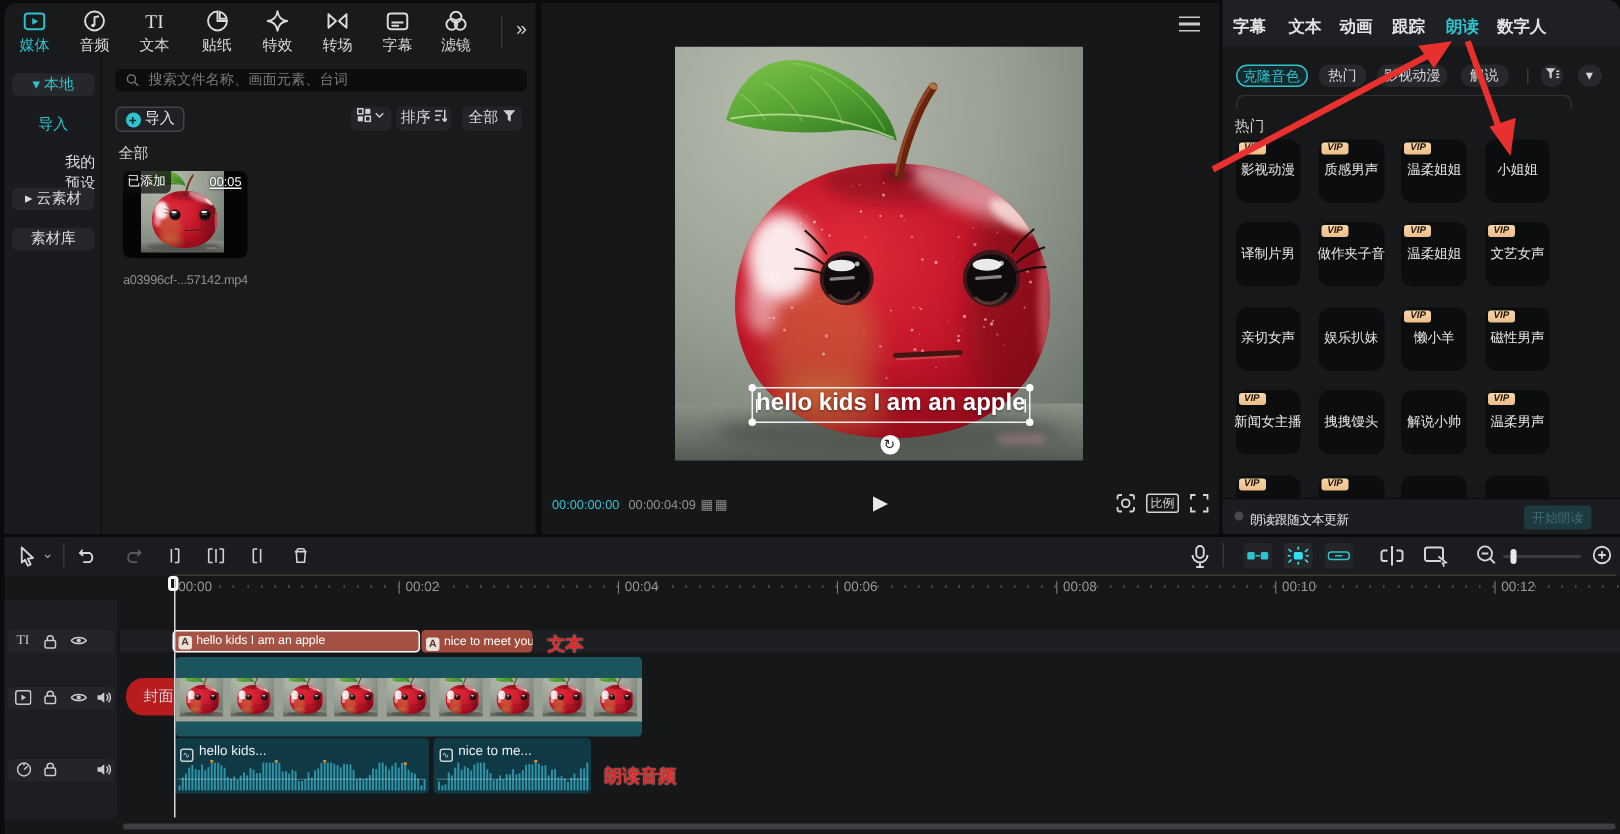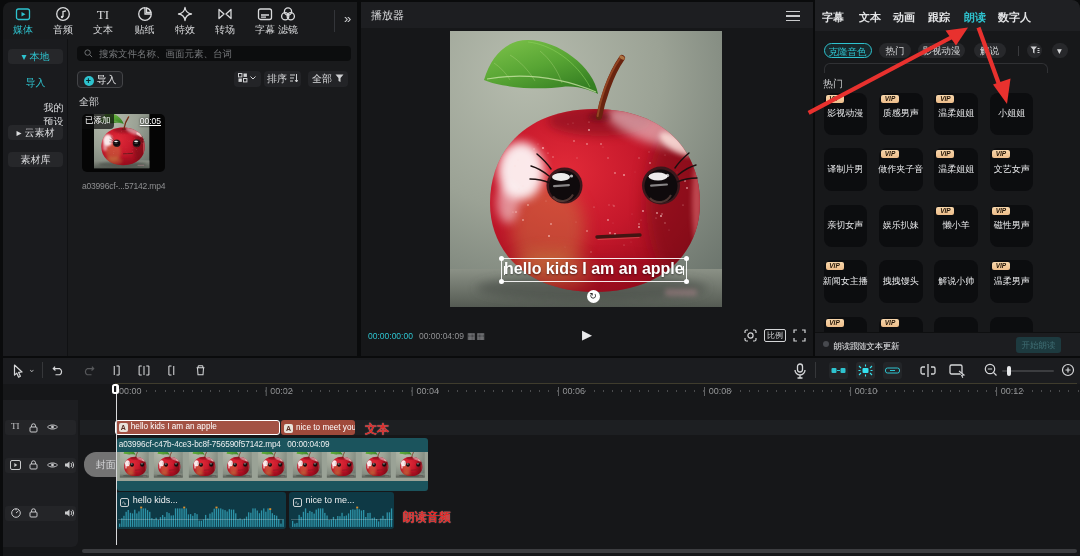--- a/index.html
+++ b/index.html
@@ -60,21 +60,21 @@
 #timeline { position:absolute; left:3px; top:358px; width:1077px; height:198px; background:#161719; }
 #ttool { position:absolute; left:0; top:0; width:100%; height:26px; background:#1b1c1f; }
 .tico { position:absolute; top:5px; }
 #ruler { position:absolute; left:0; top:26px; width:100%; height:14px; }
 .rlab { position:absolute; top:2px; font-size:9px; color:#97989a; white-space:nowrap; }
 .rbar { margin-right:3px; color:#7b7c7e; }
 .mtick { position:absolute; top:6px; width:1px; height:2px; background:#4a4b4d; }
 #trackhead { position:absolute; left:0; top:42px; width:75px; height:147px; background:#1d1e21; border-radius:0 0 6px 0; }
 .hrow { position:absolute; left:2px; width:71px; height:15px; background:#242528; border-radius:3px; }
 .rowstrip { position:absolute; left:77px; width:1000px; background:#1d1f22; }
-#cover { position:absolute; left:80.7px; top:93.7px; width:44px; height:25.5px; background:#737373; border-radius:12px; color:#d8d9db; font-size:10px; text-align:center; line-height:25px; }
+#cover { position:absolute; left:80.7px; top:93.7px; width:44px; height:25.5px; background:#b91c1c; border-radius:12px; color:#d8d9db; font-size:10px; text-align:center; line-height:25px; }
 .tclip { position:absolute; top:61.5px; height:15px; border-radius:3px; background:#a04a3b; color:#fff; font-size:8.2px; line-height:15px; white-space:nowrap; overflow:hidden; }
 .tclip .aicon { display:inline-block; width:9px; height:9px; background:#e8e2da; border-radius:2px; color:#5a3025; font-size:7px; font-weight:bold; line-height:9px; text-align:center; vertical-align:-1px; margin:0 3px 0 3px; }
 #vclip { position:absolute; left:113.5px; top:79.5px; width:311.5px; height:53.5px; border-radius:3px; background:#1b545d; overflow:hidden; }
 #vclip .head { position:absolute; left:0; top:0; width:100%; height:14.3px; color:#eef0f1; font-size:8.2px; letter-spacing:-0.1px; line-height:14px; }
 #vclip .thumbs { position:absolute; left:0; top:14.3px; width:100%; height:29.2px; background:#9aa296; }
 .vthumb { position:absolute; top:0; }
 .aclip { position:absolute; top:134.3px; height:36.4px; background:#0e3945; border-radius:3px; overflow:hidden; }
 .aclip .ah { position:absolute; left:4px; top:3px; color:#eef0f1; font-size:9px; }
 .aicon2 { display:inline-block; width:9px; height:9px; border:1px solid #cfd2d3; border-radius:2px; font-size:6px; color:#cfd2d3; text-align:center; line-height:8px; vertical-align:-2px; margin-right:4px; }
 .anno { position:absolute; color:#e02625; font-weight:bold; font-size:12px; text-shadow:0 0 1px rgba(255,255,255,0.75); }
@@ -289,21 +289,21 @@
         </svg>
         <div class="tlabel" style="color:#d9dadc">转场</div>
       </div>
       <div class="titem" style="left:242px">
         <svg width="16" height="16" viewBox="0 0 16 16" style="display:block;margin:0 auto">
           <rect x="1.5" y="3" width="13" height="10.5" rx="2" stroke="#d9dadc" stroke-width="1.3" fill="none"></rect>
           <path d="M 4 9 L 12 9 M 4 11.2 L 9 11.2" stroke="#d9dadc" stroke-width="1.3" fill="none"></path>
         </svg>
         <div class="tlabel" style="color:#d9dadc">字幕</div>
       </div>
-      <div class="titem" style="left:265px">
+      <div class="titem" style="left:281px">
         <svg width="16" height="16" viewBox="0 0 16 16" style="display:block;margin:0 auto">
           <circle cx="8" cy="5.4" r="3.6" stroke="#d9dadc" stroke-width="1.3" fill="none"></circle>
           <circle cx="5.2" cy="10.2" r="3.6" stroke="#d9dadc" stroke-width="1.3" fill="none"></circle>
           <circle cx="10.8" cy="10.2" r="3.6" stroke="#d9dadc" stroke-width="1.3" fill="none"></circle>
         </svg>
         <div class="tlabel" style="color:#d9dadc">滤镜</div>
       </div>
   <div class="sep" style="position:absolute;left:331px;top:8px;width:1px;height:22px;background:#333539"></div>
   <div id="chev">»</div>
   <div id="sidebar">
@@ -336,21 +336,20 @@
     <svg class="main" width="58" height="58" viewBox="8 14 256 252">
           <use href="#apple"></use>
         </svg>
     <div id="addedbadge">已添加</div>
     <div id="dur">00:05</div>
   </div>
   <div id="fname">a03996cf-...57142.mp4</div>
  </div>
 
  <div id="player">
-  <div id="ptitle">播放器</div>
   <div id="pmenu">
         <div></div>
         <div></div>
         <div></div>
       </div>
   <svg id="video" width="272" height="276" viewBox="0 0 272 276">
         <use href="#apple"></use>
       </svg>
   <div id="subbox">
     <div class="txt">hello kids I am an apple</div>
@@ -693,21 +692,20 @@
     <svg style="position:absolute;left:61px;top:107.5px" width="10" height="10" viewBox="0 0 10 10">
           <path d="M1 3.5 h2 L5.5 1.5 V8.5 L3 6.5 H1 Z" fill="#c9cacc"></path>
           <path d="M7 3 A 3 3 0 0 1 7 7 M8.3 1.8 A 4.6 4.6 0 0 1 8.3 8.2" stroke="#c9cacc" fill="none"></path>
         </svg>
   </div>
   <div id="cover">封面</div>
   <div class="tclip" style="left:111.8px;width:164.8px;border:1.5px solid #fff;line-height:12px;background:#a35244"><span class="aicon">A</span>hello kids I am an apple</div>
   <div class="tclip" style="left:278px;width:74px"><span class="aicon">A</span>nice to meet you</div>
   <div class="anno" style="left:362px;top:63px">文本</div>
   <div id="vclip">
-    <div class="head">&nbsp;a03996cf-c47b-4ce3-bc8f-756590f57142.mp4&nbsp;&nbsp;&nbsp;00:00:04:09</div>
     <div class="thumbs">
           <svg class="vthumb" style="left:0.0px" width="34.6" height="29.2" viewBox="0 28 272 230" preserveAspectRatio="xMidYMid slice">
             <use href="#apple"></use>
           </svg>
           <svg class="vthumb" style="left:34.6px" width="34.6" height="29.2" viewBox="0 28 272 230" preserveAspectRatio="xMidYMid slice">
             <use href="#apple"></use>
           </svg>
           <svg class="vthumb" style="left:69.2px" width="34.6" height="29.2" viewBox="0 28 272 230" preserveAspectRatio="xMidYMid slice">
             <use href="#apple"></use>
           </svg>

